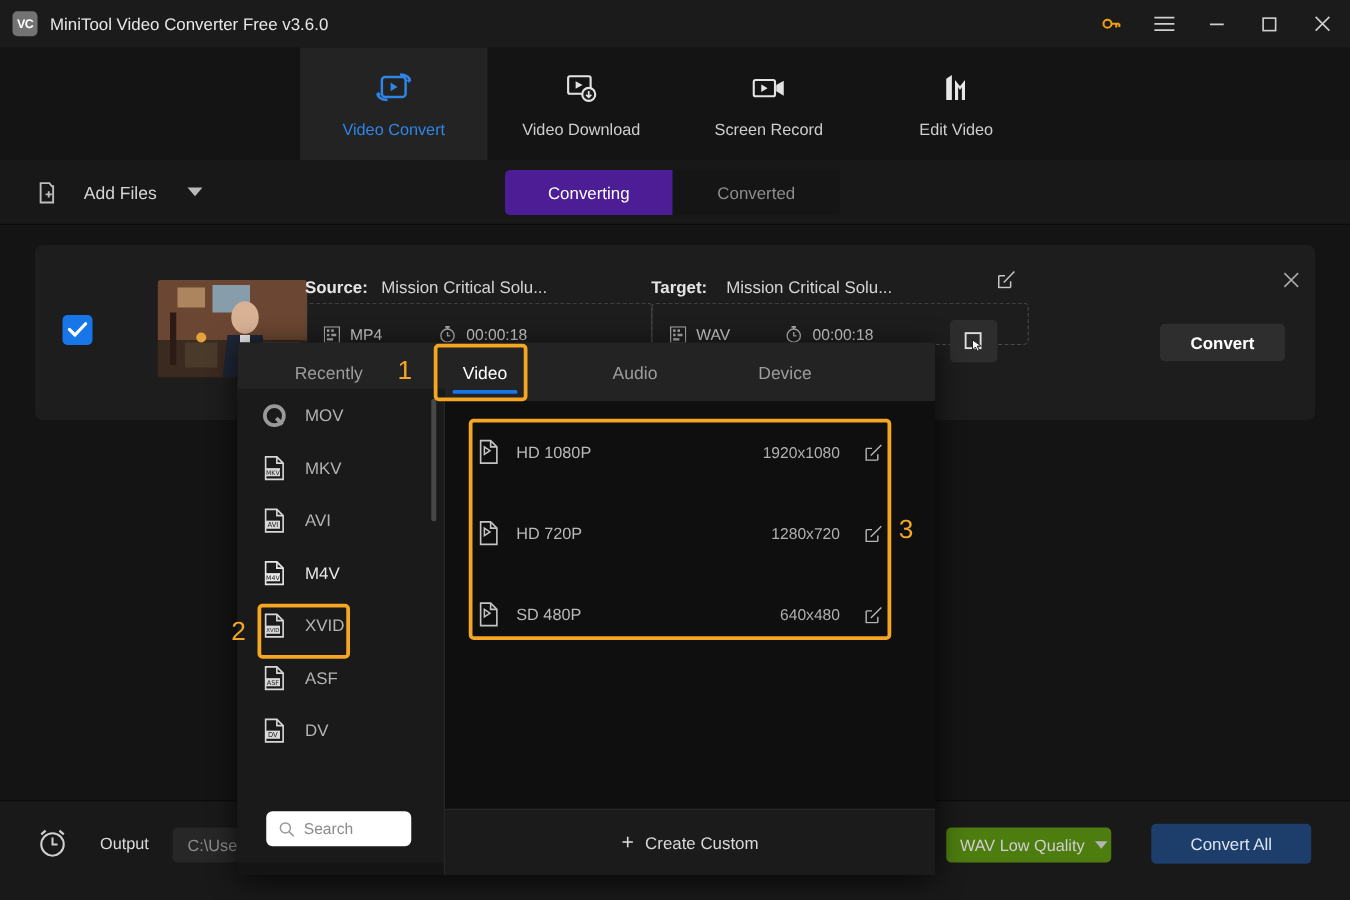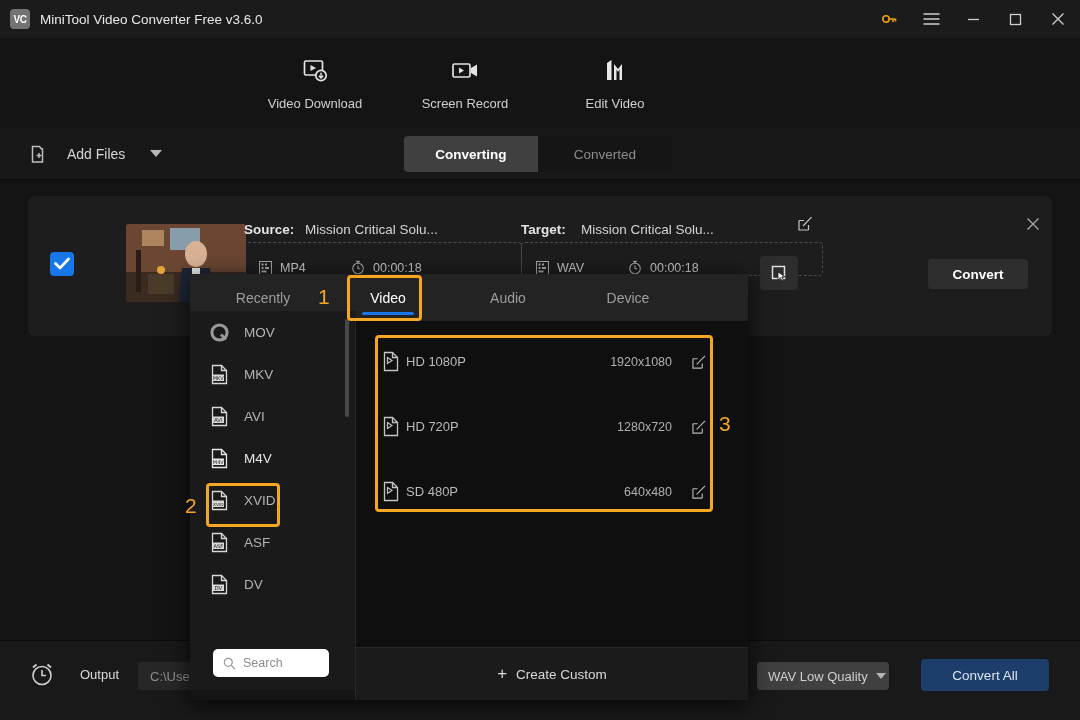--- a/index.html
+++ b/index.html
@@ -74,21 +74,21 @@
   }
   .segctrl {
     position: absolute; left: 404px; top: 8px;
     display: flex; height: 36px; background: #151515; border-radius: 4px;
     overflow: hidden;
   }
   .seg {
     width: 134px; display: flex; align-items: center; justify-content: center;
     font-size: 13.5px; color: #8d8d8d;
   }
-  .seg.active { background: #404040; color: #fff; font-weight: bold; }
+  .seg.active { background: #4c1d95; color: #fff; font-weight: normal; }
 
   
   .filecard {
     position: absolute; left: 28px; top: 196px; width: 1024px; height: 140px;
     background: #1d1d1d; border-radius: 6px;
   }
   .chk {
     position: absolute; left: 22px; top: 56px;
     width: 24px; height: 24px; border-radius: 4px; background: #1877e8;
     display: flex; align-items: center; justify-content: center;
@@ -147,21 +147,21 @@
   .out-label { position: absolute; left: 80px; top: 667px; color: #dcdcdc; font-size: 13px; }
   .clock-ic { position: absolute; left: 28px; top: 660px; color: #cfcfcf; }
   .out-path {
     position: absolute; left: 138px; top: 662px; width: 300px; height: 28px;
     background: #272727; border-radius: 4px; color: #8d8d8d; font-size: 13px;
     display: flex; align-items: center; padding-left: 12px; overflow: hidden;
     white-space: nowrap;
   }
   .quality-sel {
     position: absolute; left: 757px; top: 662px; width: 132px; height: 28px;
-    background: #404040; border-radius: 4px; color: #cfcfcf; font-size: 13px;
+    background: #4d7c0f; border-radius: 4px; color: #cfcfcf; font-size: 13px;
     display: flex; align-items: center; padding-left: 11px; gap: 8px;
   }
   .caret-sm {
     width: 0; height: 0; border-left: 5px solid transparent;
     border-right: 5px solid transparent; border-top: 6px solid #b4b4b4;
   }
   .convert-all {
     position: absolute; left: 921px; top: 659px; width: 128px; height: 32px;
     background: #1d3d6b; border-radius: 4px; color: #dbe6f3;
     font-size: 13.5px; display: flex; align-items: center; justify-content: center;
@@ -217,21 +217,21 @@
   }
   .dd-right {
     position: absolute; left: 166px; top: 47px; width: 392px; height: 379px;
     background: #0f0f0f;
   }
   .qlist { position: absolute; left: 10px; top: 8px; width: 340px; }
   .q-row {
     height: 65px; display: flex; align-items: center;
     color: #b9b9b9; font-size: 13px; padding-left: 16px;
   }
-  .q-name { margin-left: 6px; flex: 1; }
+  .q-name { margin-left: 13px; flex: 1; }
   .q-res { color: #b0b0b0; font-size: 12.5px; width: 92px; text-align: right; }
   .q-edit { margin-left: 20px; color: #b8b8b8; }
   .dd-bottom {
     position: absolute; left: 166px; top: 373px; width: 392px; height: 53px;
     background: #1b1b1b; border-top: 1px solid #262626;
     display: flex; align-items: center; justify-content: center;
     gap: 9px; color: #d9d9d9; font-size: 13.5px;
   }
   .dd-left-bottom-sep {
     position: absolute; left: 165px; top: 47px; width: 1px; height: 379px;
@@ -274,20 +274,33 @@
         <svg width="14" height="14" viewBox="0 0 14 14">
             <path d="M1.5 1.5l11 11M12.5 1.5l-11 11" stroke="#cfcfcf" stroke-width="1.3"></path>
           </svg>
       </div>
     </div>
   </div>
 
   <div class="navbar">
     <div class="nav-spacer"></div>
 
+    <div class="nav-tab active">
+      <span class="nav-ico">
+        <svg width="34" height="30" viewBox="0 0 34 30">
+          <rect x="7.5" y="5.5" width="19" height="16" rx="2.5" fill="none" stroke="#2f85e8" stroke-width="2"></rect>
+          <path d="M14.5 10 L20 13.5 L14.5 17 Z" fill="#2f85e8"></path>
+          <path d="M22 3.5 C27 3.5 30 6 30 9" fill="none" stroke="#2f85e8" stroke-width="2"></path>
+          <path d="M12 24 C7 24 4 21.5 4 18.5" fill="none" stroke="#2f85e8" stroke-width="2"></path>
+          <path d="M29.5 10.5 L30.2 7 L27 8" fill="#2f85e8"></path>
+          <path d="M4.3 17.2 L3.8 21 L7 19.8" fill="#2f85e8"></path>
+        </svg>
+      </span>
+      <span>Video Convert</span>
+    </div>
 
     <div class="nav-tab">
       <span class="nav-ico">
         <svg width="34" height="30" viewBox="0 0 34 30">
           <rect x="6.5" y="5" width="18" height="14" rx="1.5" fill="none" stroke="#e3e3e3" stroke-width="1.7"></rect>
           <path d="M12.5 9 L18 12 L12.5 15 Z" fill="#e3e3e3"></path>
           <circle cx="23" cy="19.5" r="5.2" fill="#1c1c1c" stroke="#e3e3e3" stroke-width="1.7"></circle>
           <path d="M23 16.8v5M20.9 19.8l2.1 2.1 2.1-2.1" fill="none" stroke="#e3e3e3" stroke-width="1.4"></path>
         </svg>
       </span>

